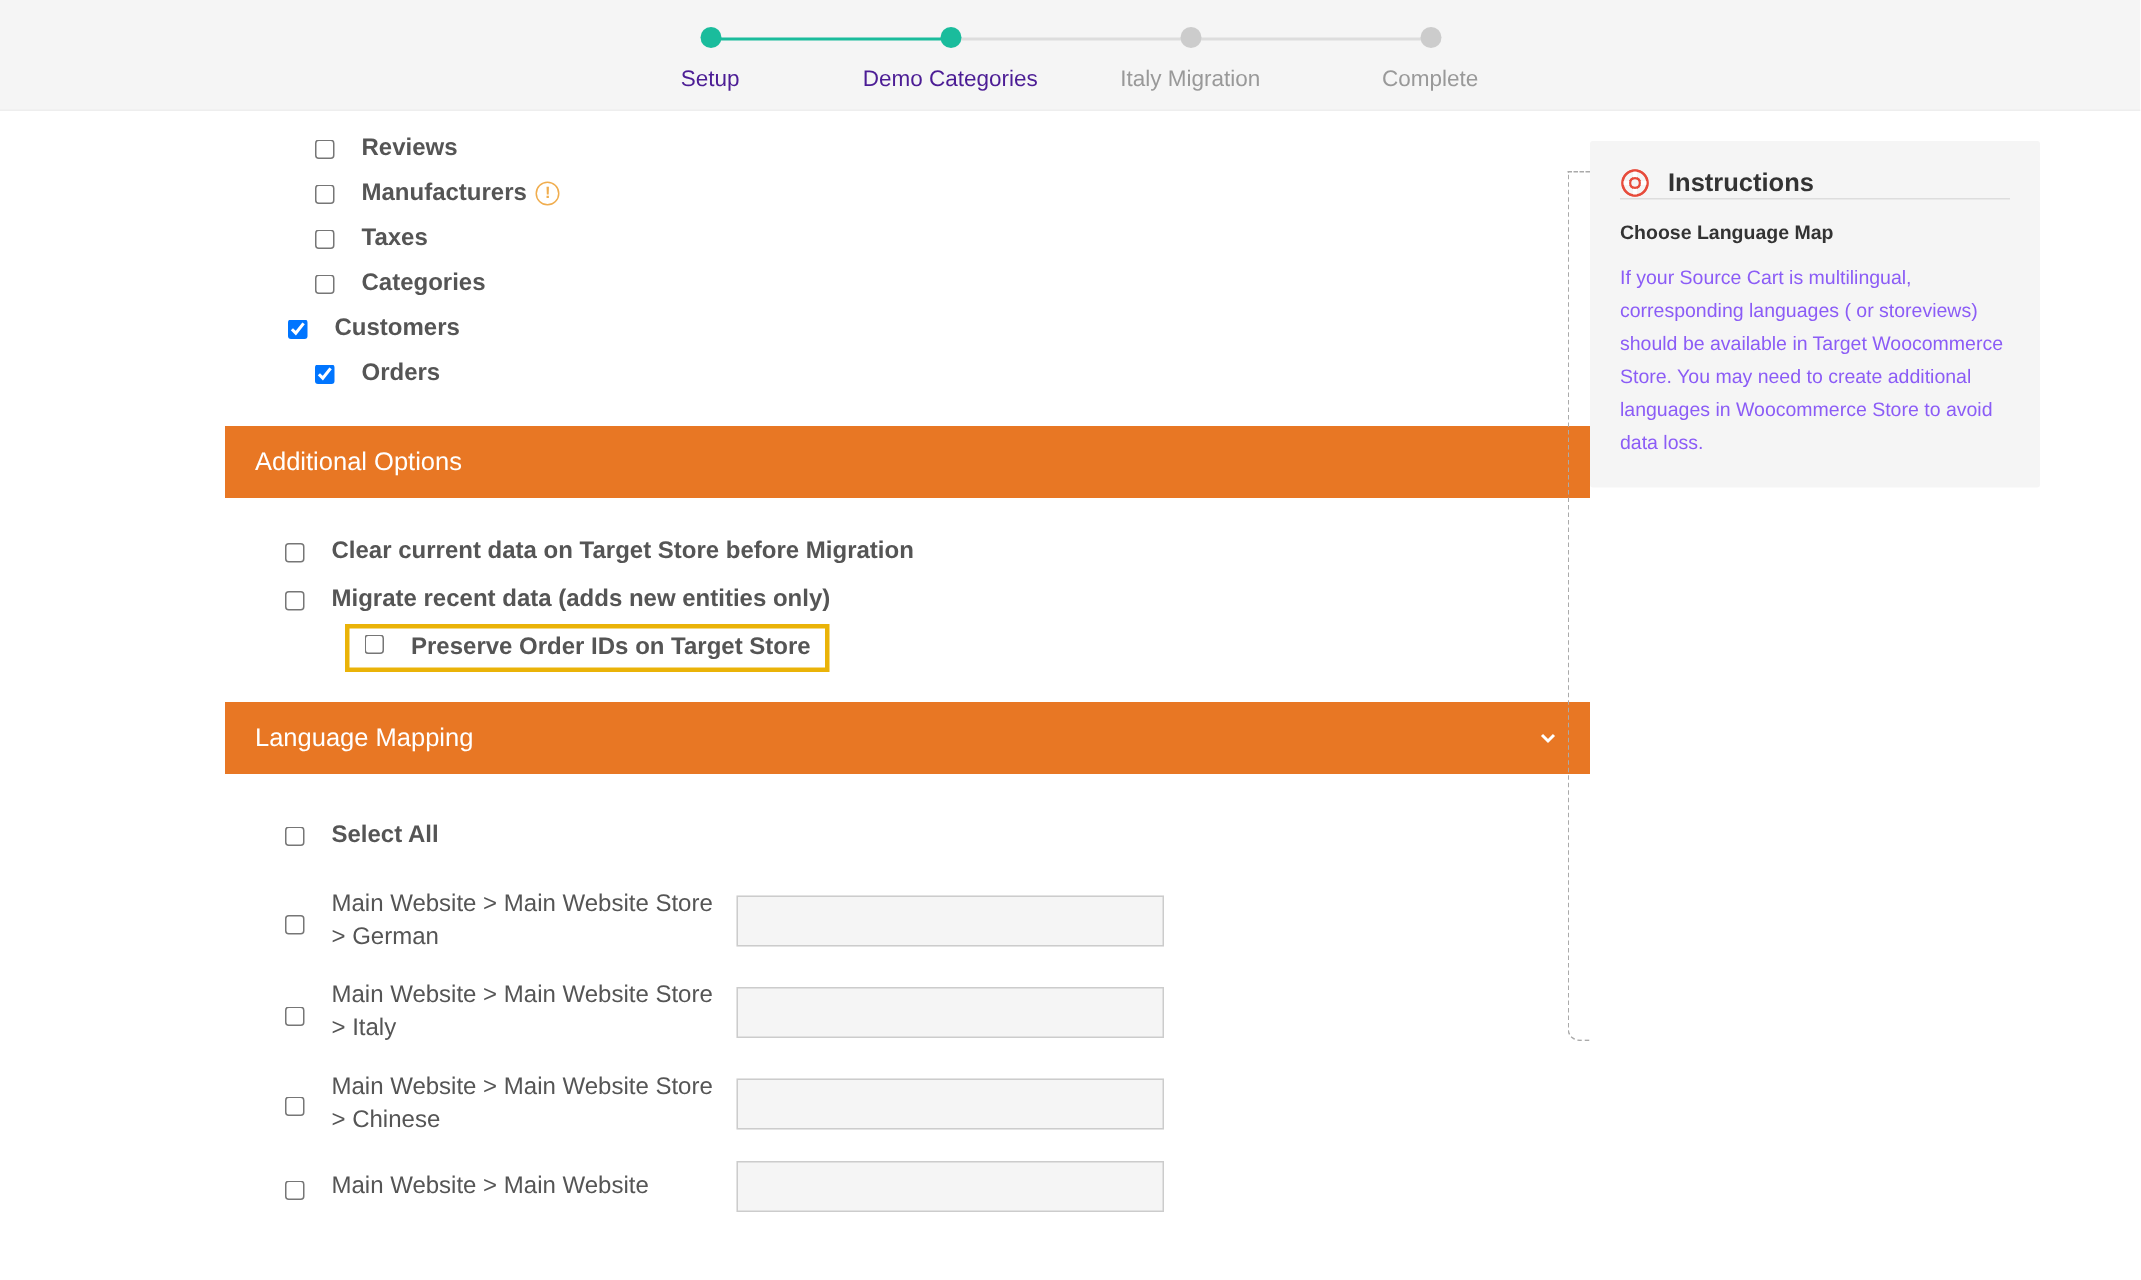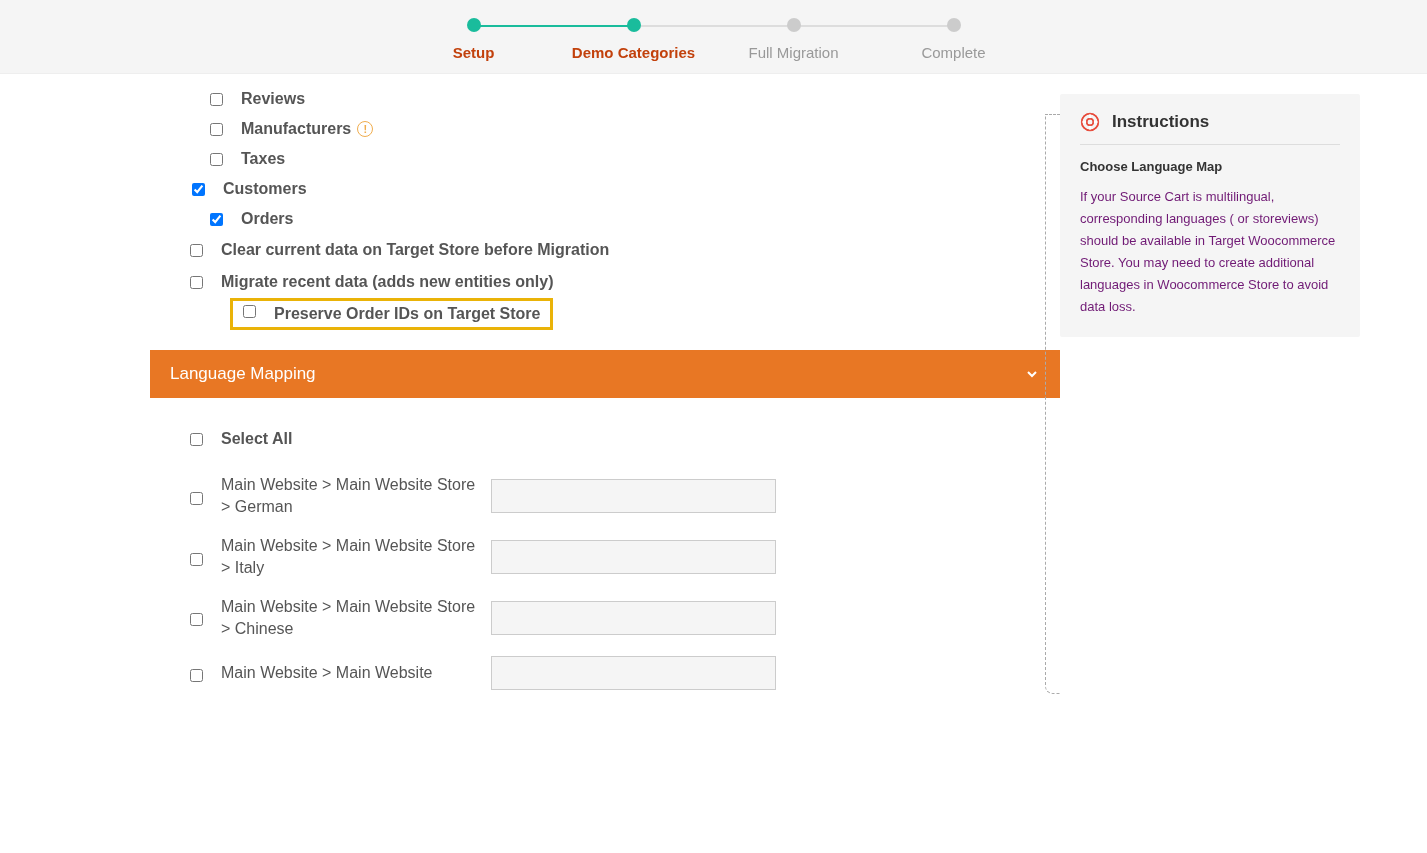--- a/index.html
+++ b/index.html
@@ -45,22 +45,22 @@
     }
     .step-dot.active {
       background: #1abc9c;
     }
     .step-label {
       margin-top: 12px;
       font-size: 15px;
       color: #999;
     }
     .step-label.active {
-      color: #c2410c;
-      font-weight: 700;
+      color: #4c1d95;
+      font-weight: 400;
     }
     .step-line {
       position: absolute;
       top: 7px;
       left: 50%;
       width: 160px;
       height: 2px;
       background: #ddd;
       z-index: 1;
     }
@@ -181,42 +181,41 @@
     .instructions-box {
       background: #f5f5f5;
       border-radius: 2px;
       padding: 18px 20px;
       position: relative;
     }
     .instructions-header {
       display: flex;
       align-items: center;
       border-bottom: 1px solid #ddd;
-      padding-bottom: 12px;
       margin-bottom: 14px;
     }
     .life-ring {
       width: 20px;
       height: 20px;
       margin-right: 12px;
     }
     .instructions-title {
       font-size: 17px;
       font-weight: bold;
       color: #333;
     }
     .instructions-subtitle {
       font-size: 13px;
       font-weight: bold;
       color: #333;
       margin-bottom: 12px;
     }
     .instructions-text {
       font-size: 13px;
-      color: #701a75;
+      color: #8b5cf6;
       line-height: 1.7;
     }
     .dashed-connector {
       position: absolute;
       border-left: 1px dashed #aaa;
       border-bottom: 1px dashed #aaa;
       border-top: none;
       border-right: none;
       left: -15px;
       top: 20px;
@@ -244,21 +243,21 @@
       <div class="step-label active">Setup</div>
     </div>
     <div class="step">
       <div class="step-dot active"></div>
       <div class="step-line"></div>
       <div class="step-label active">Demo Categories</div>
     </div>
     <div class="step">
       <div class="step-dot"></div>
       <div class="step-line"></div>
-      <div class="step-label">Full Migration</div>
+      <div class="step-label">Italy Migration</div>
     </div>
     <div class="step">
       <div class="step-dot"></div>
       <div class="step-label">Complete</div>
     </div>
   </div>
 </div>
 
 <div class="page-wrapper">
   <div class="main-col">
@@ -270,30 +269,37 @@
       </div>
       <div class="checkbox-row indent-1">
         <input type="checkbox" style="">
         <span class="checkbox-label">Manufacturers</span>
         <span class="info-icon">!</span>
       </div>
       <div class="checkbox-row indent-1">
         <input type="checkbox" style="">
         <span class="checkbox-label">Taxes</span>
       </div>
+      <div class="checkbox-row indent-1">
+        <input type="checkbox" style="">
+        <span class="checkbox-label">Categories</span>
+      </div>
       <div class="checkbox-row indent-0">
         <input type="checkbox" checked="" style="">
         <span class="checkbox-label">Customers</span>
       </div>
       <div class="checkbox-row indent-1">
         <input type="checkbox" checked="" style="">
         <span class="checkbox-label">Orders</span>
       </div>
     </div>
 
+    <div class="section-header">
+      <span>Additional Options</span>
+    </div>
     <div class="options-list">
       <div class="checkbox-row">
         <input type="checkbox" style="">
         <span class="checkbox-label">Clear current data on Target Store before Migration</span>
       </div>
       <div class="checkbox-row">
         <input type="checkbox" style="">
         <span class="checkbox-label">Migrate recent data (adds new entities only)</span>
       </div>
       <div class="highlighted-row">

